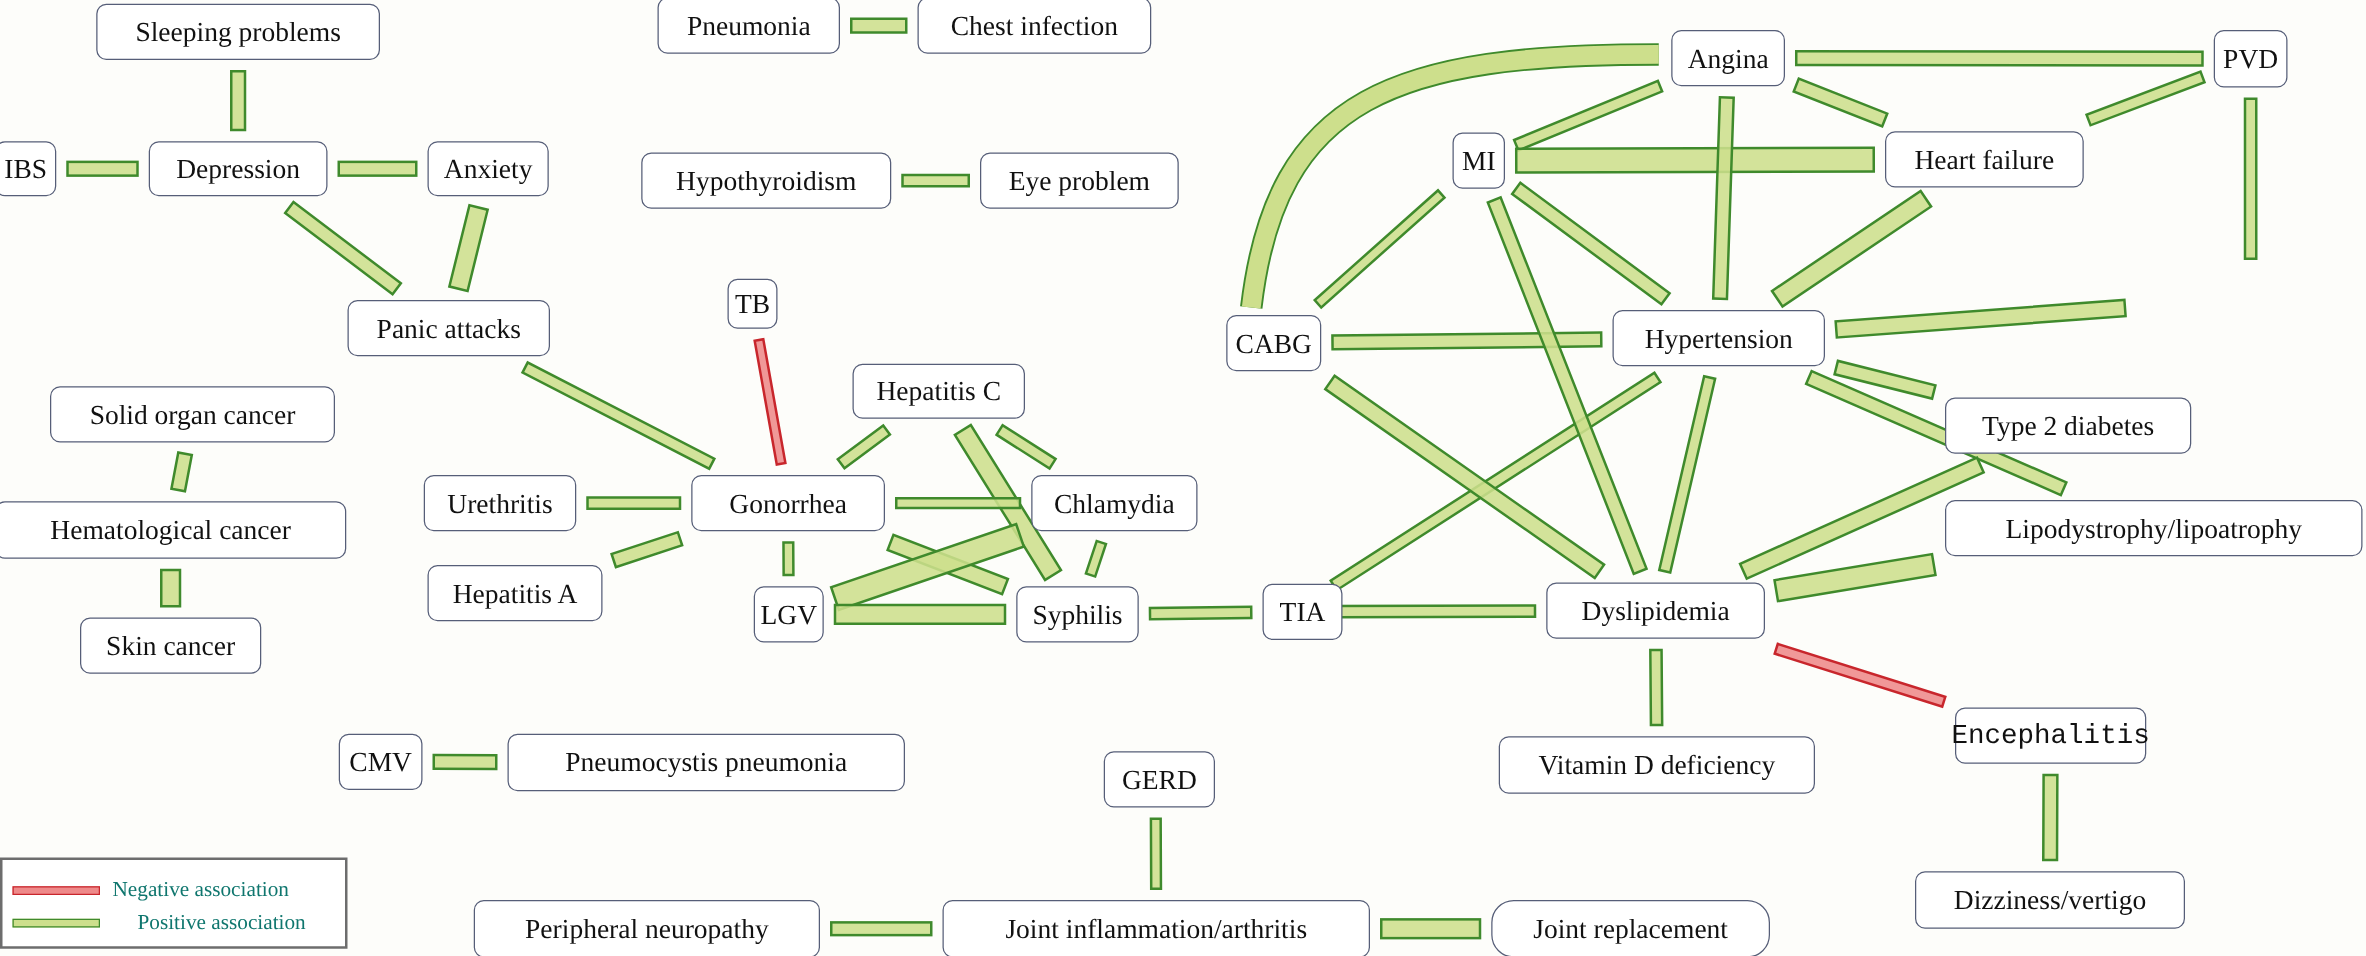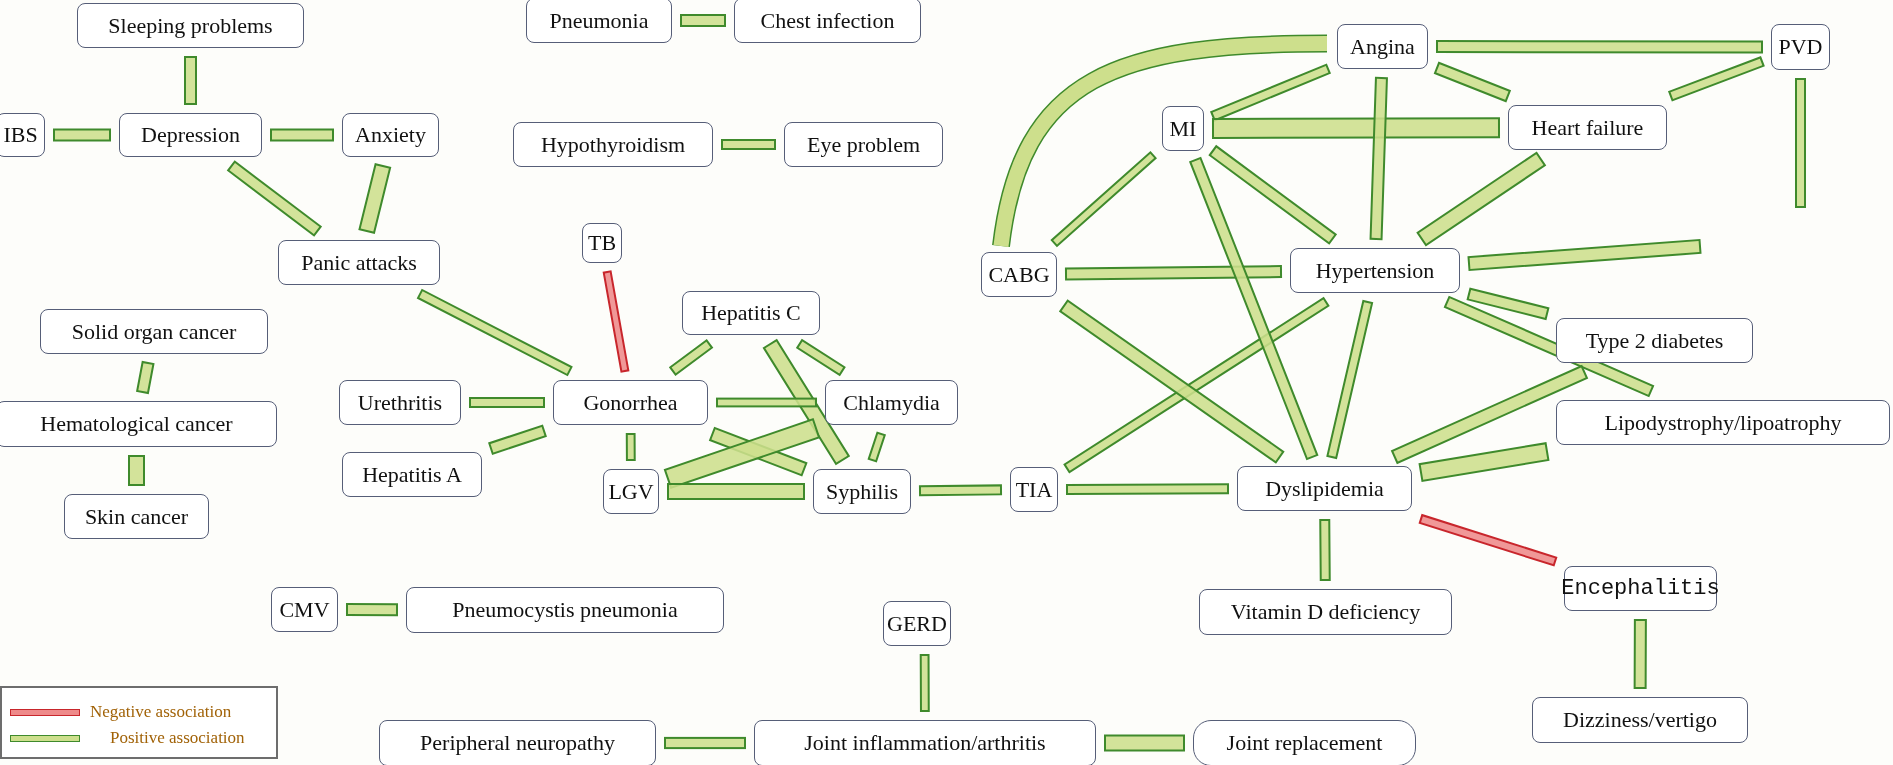--- a/index.html
+++ b/index.html
@@ -8,21 +8,21 @@
   .node {
     position: absolute; box-sizing: border-box;
     border: 1.3px solid #565e78; border-radius: 8px; background: #ffffff;
     display: flex; align-items: center; justify-content: center;
     font-family: "Liberation Serif", "DejaVu Serif", serif; font-size: 22px; color: #111;
     white-space: nowrap; cursor: pointer;
   }
   .legend {
     position: absolute; left: 0; top: 686px; width: 278px; height: 73px; box-sizing: border-box;
     border: 2px solid #6d6d6d; background: #ffffff;
-    font-family: "Liberation Serif", "DejaVu Serif", serif; font-size: 17px; color: #a16207;
+    font-family: "Liberation Serif", "DejaVu Serif", serif; font-size: 17px; color: #0f766e;
   }
   .legend-row { position: absolute; left: 8px; display: flex; align-items: center; }
   .legend-swatch { width: 70px; height: 7px; box-sizing: border-box; margin-right: 10px; border: 1.5px solid; }
 </style>
 </head>
 <body>
 
 <div id="canvas">
   <svg id="edges" xmlns="http://www.w3.org/2000/svg">
       <rect x="0" y="-5.5" width="47" height="11" transform="translate(190.5,57) rotate(90)" fill="#cddf8c" fill-opacity="0.88" stroke="#3f8a2c" stroke-width="2"></rect>
@@ -93,36 +93,36 @@
   <div class="node" style="left:513px;top:122px;width:200px;height:45px;">Hypothyroidism</div>
   <div class="node" style="left:784px;top:122px;width:159px;height:45px;">Eye problem</div>
   <div class="node" style="left:582px;top:223px;width:40px;height:40px;">TB</div>
   <div class="node" style="left:682px;top:291px;width:138px;height:44px;">Hepatitis C</div>
   <div class="node" style="left:339px;top:380px;width:122px;height:45px;">Urethritis</div>
   <div class="node" style="left:553px;top:380px;width:155px;height:45px;">Gonorrhea</div>
   <div class="node" style="left:825px;top:380px;width:133px;height:45px;">Chlamydia</div>
   <div class="node" style="left:342px;top:452px;width:140px;height:45px;">Hepatitis A</div>
   <div class="node" style="left:603px;top:469px;width:56px;height:45px;">LGV</div>
   <div class="node" style="left:813px;top:469px;width:98px;height:45px;">Syphilis</div>
-  <div class="node" style="left:1010px;top:467px;width:48px;height:45px;">TIA</div>
+  <div class="node" style="left:1010px;top:467px;width:64px;height:45px;">TIA</div>
   <div class="node" style="left:981px;top:252px;width:76px;height:45px;">CABG</div>
   <div class="node" style="left:1162px;top:106px;width:42px;height:45px;">MI</div>
   <div class="node" style="left:1337px;top:24px;width:91px;height:45px;">Angina</div>
   <div class="node" style="left:1771px;top:24px;width:59px;height:46px;">PVD</div>
   <div class="node" style="left:1508px;top:105px;width:159px;height:45px;">Heart failure</div>
   <div class="node" style="left:1290px;top:248px;width:170px;height:45px;">Hypertension</div>
   <div class="node" style="left:1556px;top:318px;width:197px;height:45px;">Type 2 diabetes</div>
   <div class="node" style="left:1556px;top:400px;width:334px;height:45px;">Lipodystrophy/lipoatrophy</div>
   <div class="node" style="left:1237px;top:466px;width:175px;height:45px;">Dyslipidemia</div>
   <div class="node" style="left:1199px;top:589px;width:253px;height:46px;">Vitamin D deficiency</div>
   <div class="node" style="left:1564px;top:566px;width:153px;height:45px;font-family:Liberation Mono, monospace;">Encephalitis</div>
   <div class="node" style="left:1532px;top:697px;width:216px;height:46px;">Dizziness/vertigo</div>
   <div class="node" style="left:271px;top:587px;width:67px;height:45px;">CMV</div>
   <div class="node" style="left:406px;top:587px;width:318px;height:46px;">Pneumocystis pneumonia</div>
-  <div class="node" style="left:883px;top:601px;width:68px;height:45px;">GERD</div>
+  <div class="node" style="left:883px;top:601px;width:89px;height:45px;">GERD</div>
   <div class="node" style="left:379px;top:720px;width:277px;height:46px;">Peripheral neuropathy</div>
   <div class="node" style="left:754px;top:720px;width:342px;height:46px;">Joint inflammation/arthritis</div>
   <div class="node" style="left:1193px;top:720px;width:223px;height:46px;border-radius:18px;">Joint replacement</div>
 
   <div class="legend">
     <div class="legend-row" style="top:14px;">
       <span class="legend-swatch" style="background:#ee8a8a;border-color:#c8262c;"></span>
       <span>Negative association</span>
     </div>
     <div class="legend-row" style="top:40px;gap:20px;">

